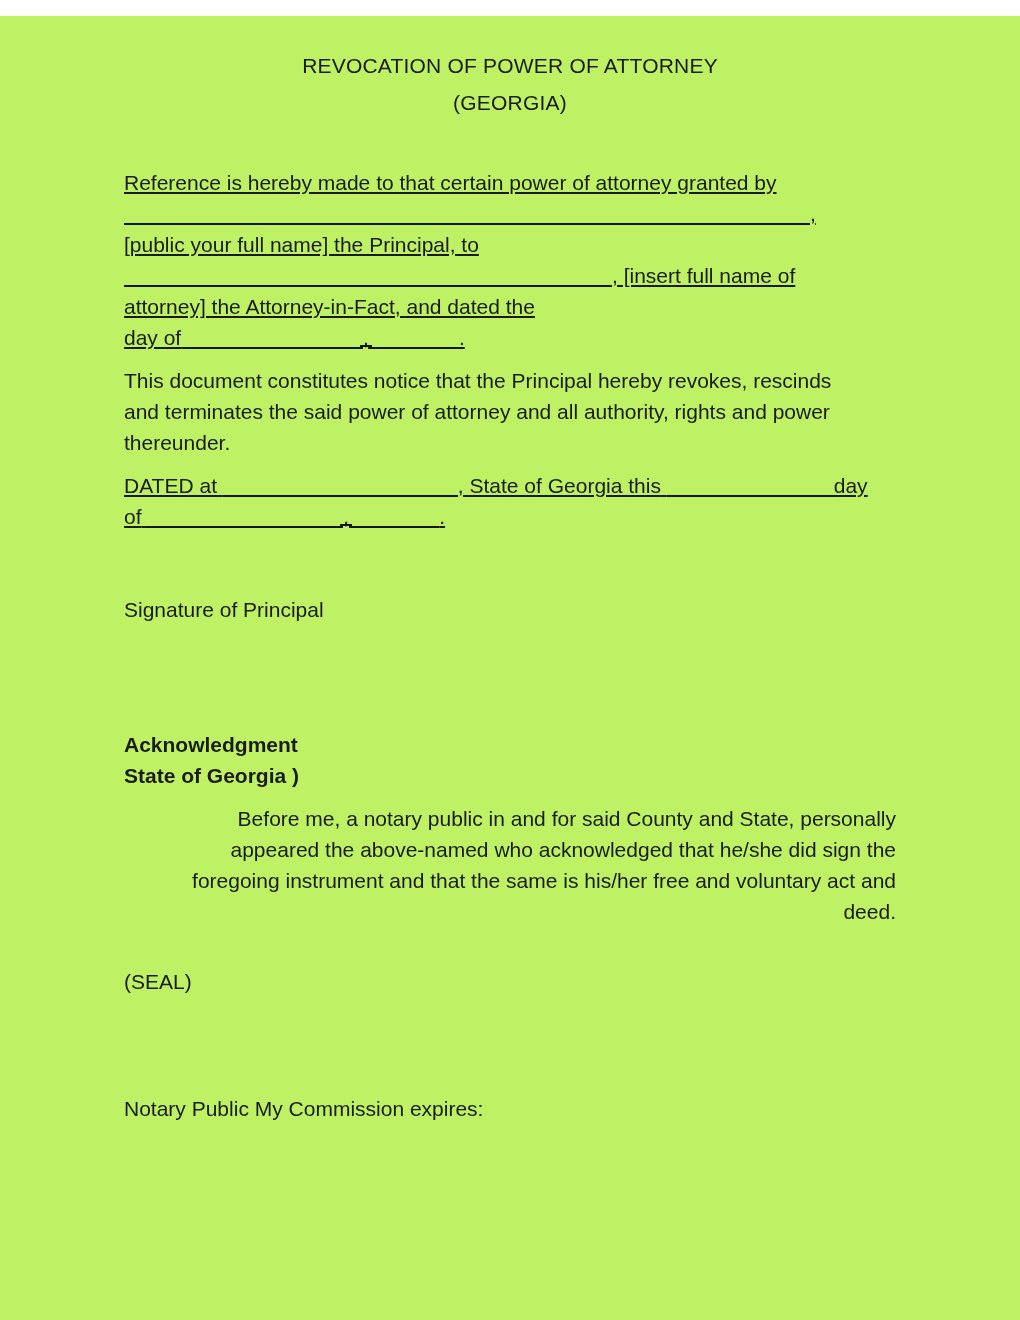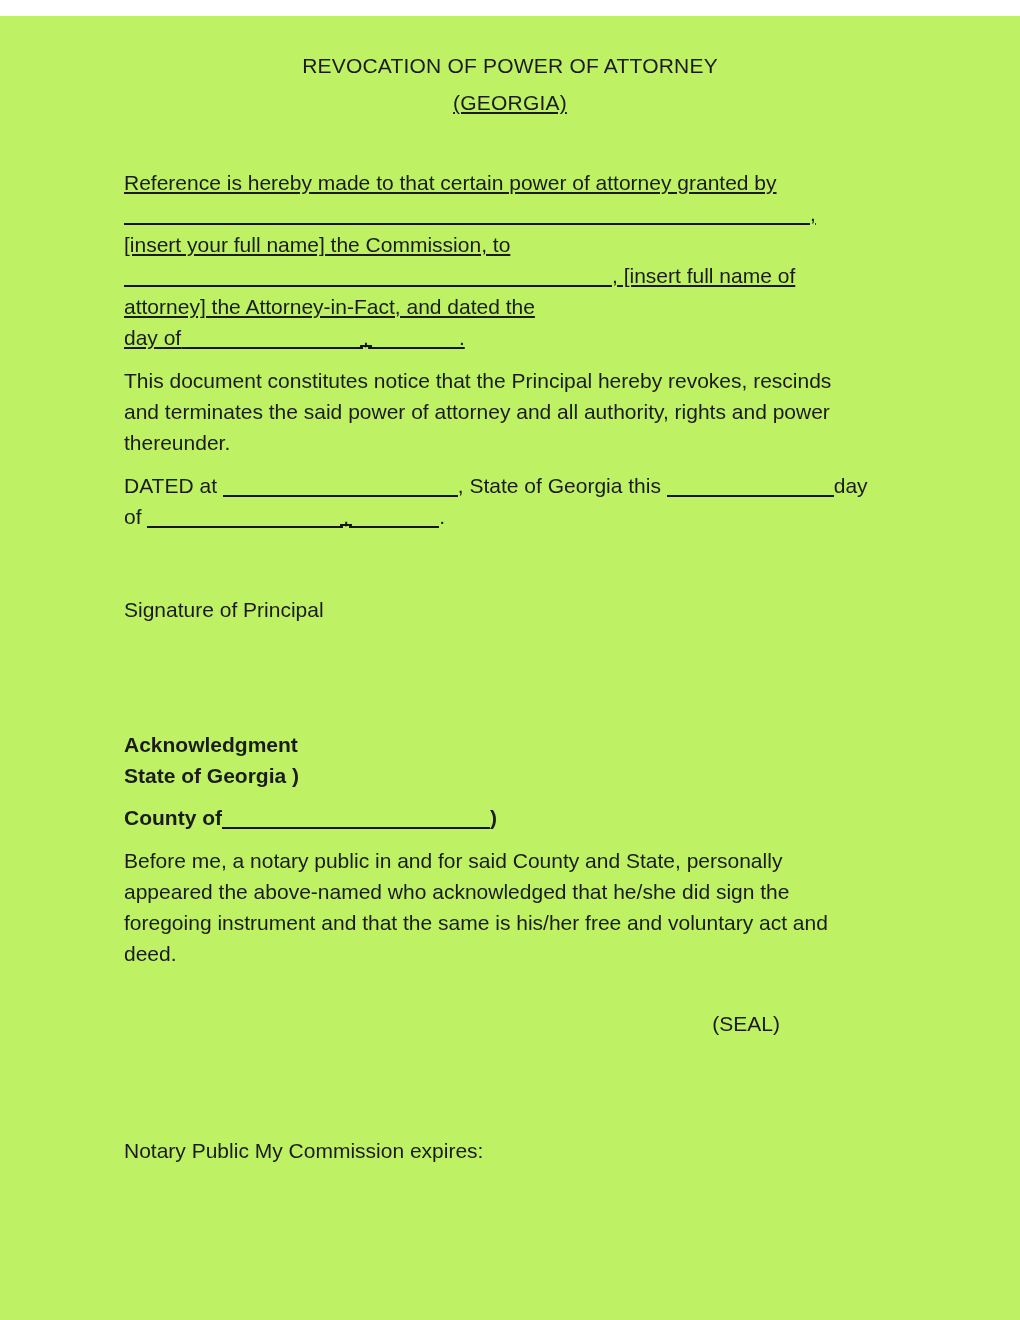--- a/index.html
+++ b/index.html
@@ -20,32 +20,31 @@
     line-height: 31px;
     color: #1b1b1b;
     overflow: hidden;
   }
   .title-block {
     text-align: center;
     font-size: 21px;
     line-height: 28px;
     letter-spacing: 0.2px;
   }
-  .title-line2 { margin-top: 9px; text-decoration: underline; }
+  .title-line2 { margin-top: 9px; }
   .line { white-space: nowrap; }
   .p-intro  { margin-top: 50px; text-decoration: underline; }
   .p-notice { margin-top: 12px; }
-  .p-dated  { margin-top: 12px; }
+  .p-dated  { margin-top: 12px; text-decoration: underline; }
   .p-signature { margin-top: 62px; }
   .p-ack { margin-top: 104px; font-weight: bold; }
   .p-county { margin-top: 11px; }
-  .p-beforeme { margin-top: 12px; }
+  .p-beforeme { margin-top: 12px; text-align: right; }
   .p-seal {
     margin-top: 39px;
-    text-align: right;
     padding-right: 116px;
   }
   .p-commission { margin-top: 96px; }
 
   
   .fill {
     display: inline-block;
     height: 2px;
     background: #161616;
     vertical-align: -4px;
@@ -68,21 +67,21 @@
 <div class="page">
 
   <div class="title-block">
     <div class="title-line1">REVOCATION OF POWER OF ATTORNEY</div>
     <div class="title-line2">(GEORGIA)</div>
   </div>
 
   <div class="p-intro">
     <div class="line">Reference is hereby made to that certain power of attorney granted by</div>
     <div class="line"><span class="fill" style="width:686px"></span><span>,</span></div>
-    <div class="line">[insert your full name] the Commission, to</div>
+    <div class="line">[public your full name] the Principal, to</div>
     <div class="line"><span class="fill" style="width:488px"></span><span>, [insert full name of</span></div>
     <div class="line">attorney] the Attorney-in-Fact, and dated the</div>
     <div class="line"><span>day of</span> <span class="fill" style="width:176px"></span><span class="on-line">,</span><span class="fill" style="width:90px"></span><span>.</span></div>
   </div>
 
   <div class="p-notice">
     <div class="line">This document constitutes notice that the Principal hereby revokes, rescinds</div>
     <div class="line">and terminates the said power of attorney and all authority, rights and power</div>
     <div class="line">thereunder.</div>
   </div>
@@ -92,21 +91,20 @@
     <div class="line"><span>of</span> <span class="fill" style="width:196px"></span><span class="on-line">,</span><span class="fill" style="width:90px"></span><span>.</span></div>
   </div>
 
   <div class="p-signature">
     <div class="line">Signature of Principal</div>
   </div>
 
   <div class="p-ack">
     <div class="line">Acknowledgment</div>
     <div class="line">State of Georgia )</div>
-    <div class="line p-county"><span>County of</span><span class="fill" style="width:268px"></span><span>)</span></div>
   </div>
 
   <div class="p-beforeme">
     <div class="line">Before me, a notary public in and for said County and State, personally</div>
     <div class="line">appeared the above-named who acknowledged that he/she did sign the</div>
     <div class="line">foregoing instrument and that the same is his/her free and voluntary act and</div>
     <div class="line">deed.</div>
   </div>
 
   <div class="p-seal">

